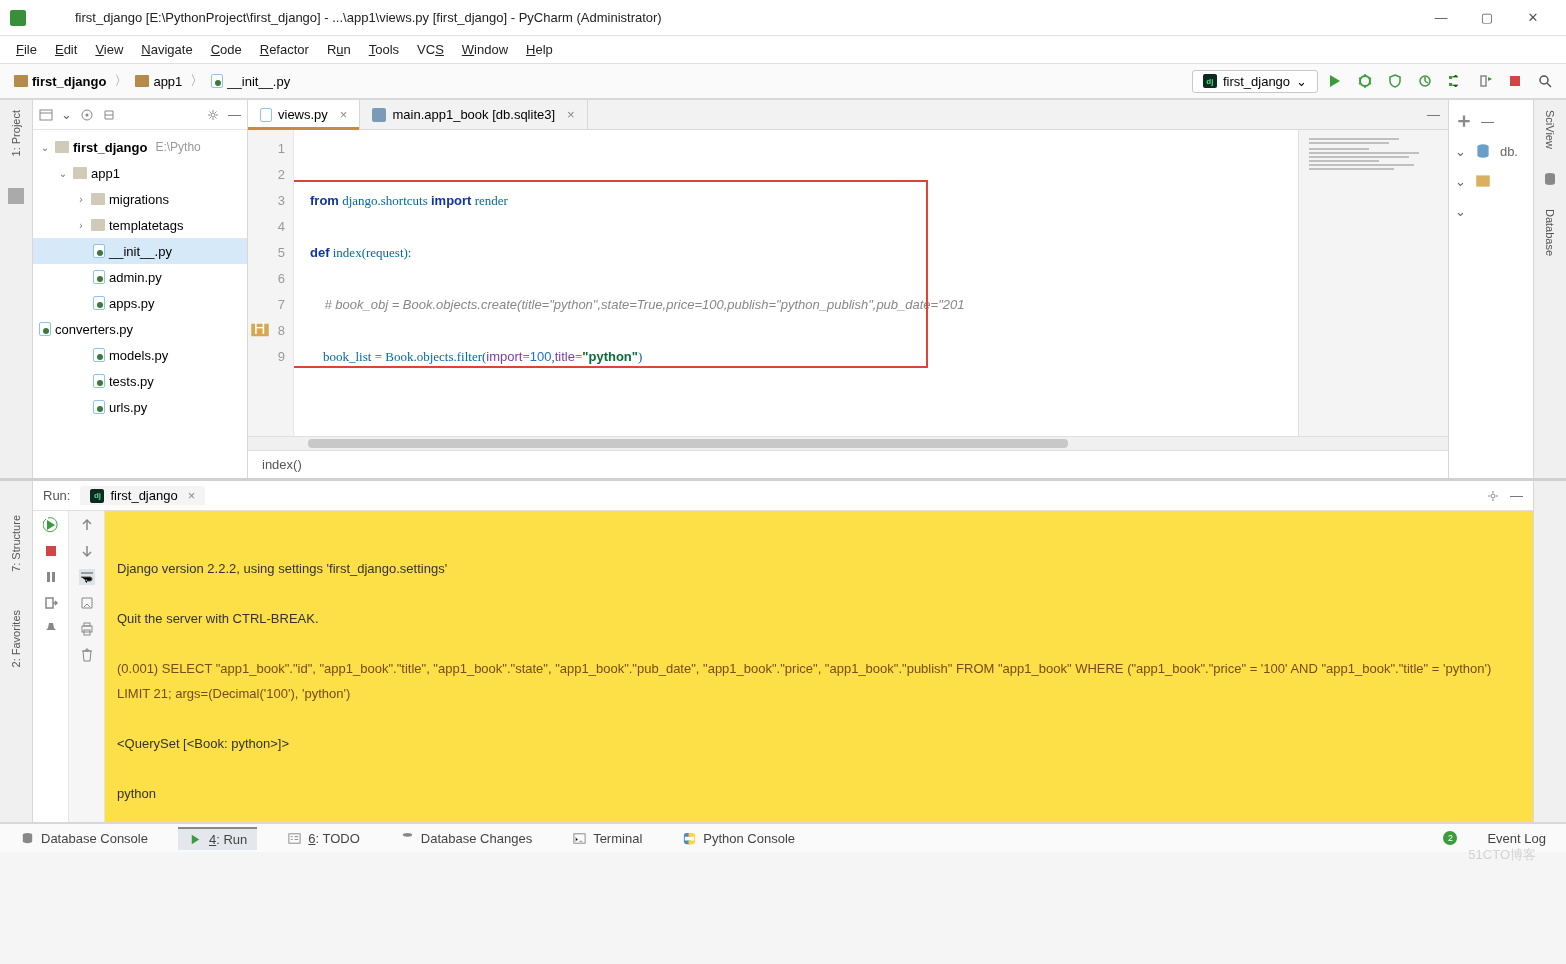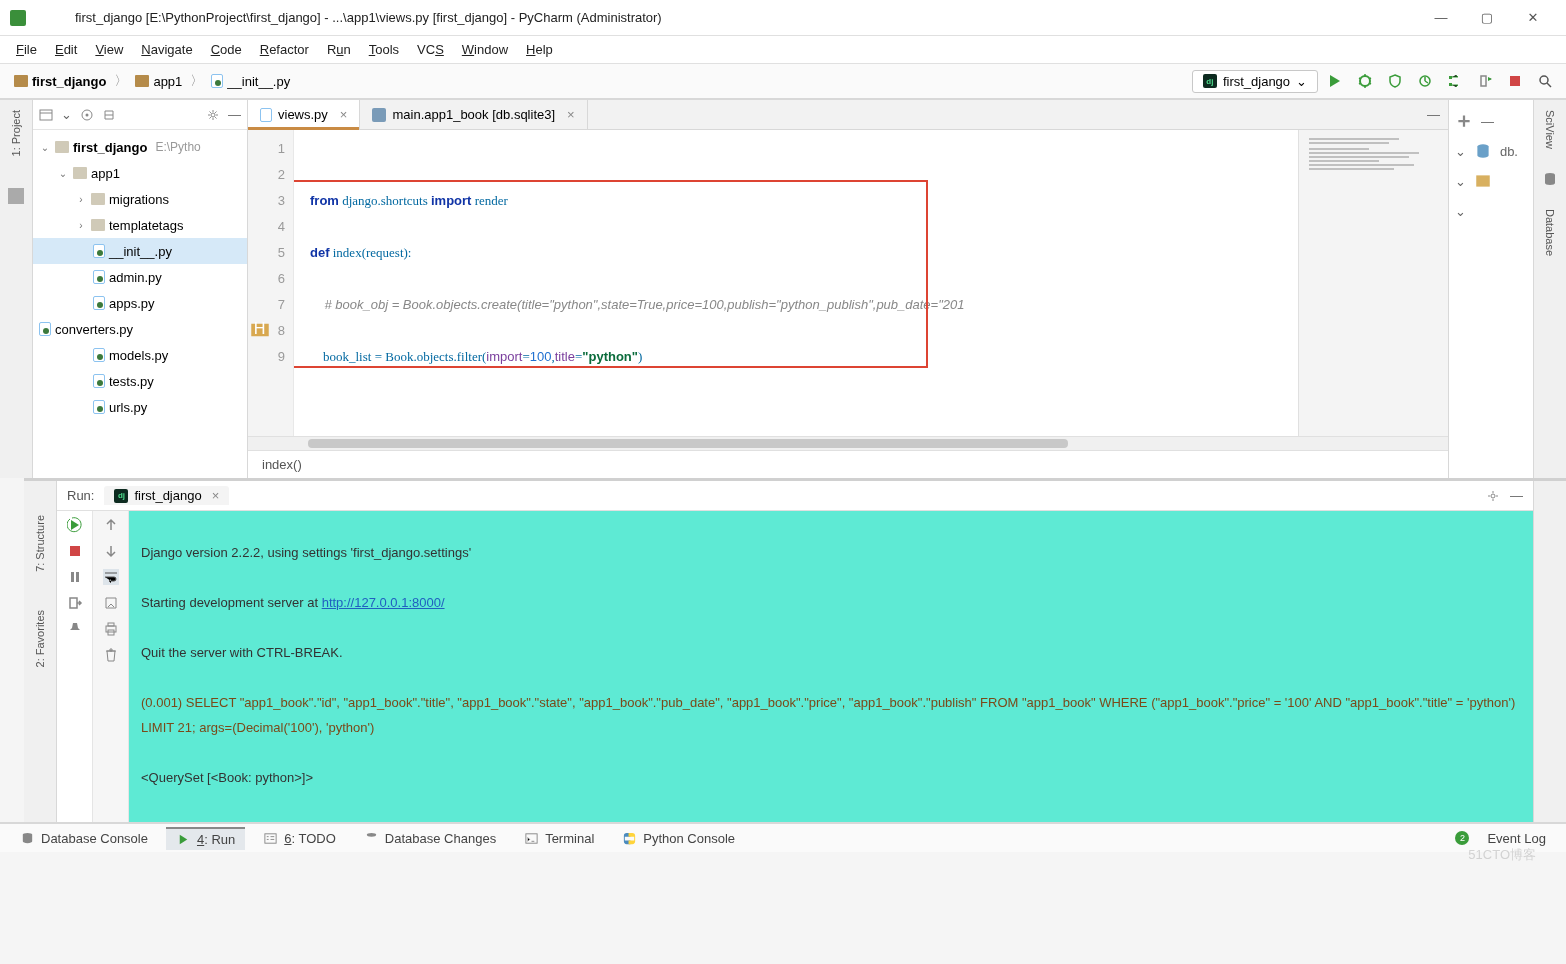--- a/index.html
+++ b/index.html
@@ -63,37 +63,37 @@
 .mmap .ln{position:absolute;left:10px;height:2px;background:#c0c0c0;}
 .crumb2 { height:28px; border-top:1px solid #e0e0e0; display:flex; align-items:center; padding:0 14px; color:#555; font-family:Consolas,monospace; }
 .hsb { height:14px; background:#f0f0f0; border-top:1px solid #e0e0e0; position:relative; }
 .hsb .th{position:absolute;left:60px;width:760px;top:2px;bottom:2px;background:#c8c8c8;border-radius:4px;}
 .rgut { width:33px; background:#f0f0f0; border-left:1px solid #d8d8d8; display:flex; flex-direction:column; align-items:center; padding-top:6px; gap:18px; }
 .rgut .vlab { writing-mode:vertical-rl; font-size:11px; color:#555; padding:4px 0; }
 .rgut svg{width:16px;height:16px;}
 .rpanel { width:85px; background:#fff; border-left:1px solid #d8d8d8; padding:6px; }
 .rpanel .row{display:flex;align-items:center;gap:8px;height:30px;color:#666;}
 .rpanel svg{width:18px;height:18px;}
-.runpanel { height:344px; border-top:3px solid #d0d0d0; display:flex; background:#fff;margin-left:24px; }
+.runpanel { height:344px; border-top:3px solid #d0d0d0; display:flex; background:#fff; }
 .runpanel .lgut2 { width:33px; background:#f0f0f0; border-right:1px solid #d8d8d8; }
 .runpanel .lgut2 .vlab{writing-mode:vertical-rl;transform:rotate(180deg);font-size:11px;color:#555;padding:4px 0;margin:30px auto;display:block;}
 .runhdr { height:30px; display:flex; align-items:center; padding:0 10px; gap:10px; border-bottom:1px solid #e0e0e0; }
 .runhdr .lbl{color:#555;}
 .runhdr .tabr { display:flex; align-items:center; gap:6px; padding:2px 10px; background:#f4f4f4; border-radius:3px 3px 0 0; }
 .runhdr .dj { width:14px; height:14px; background:#0d2b20; color:#4cd98a; font-size:8px; font-weight:bold; display:flex; align-items:center; justify-content:center; border-radius:2px; }
 .runhdr .sp{flex:1;}
 .runbody { flex:1; display:flex; min-height:0; }
 .runtb { width:36px; border-right:1px solid #e5e5e5; display:flex; flex-direction:column; align-items:center; padding:6px 0; gap:10px; }
 .runtb svg{width:16px;height:16px;}
 .runtb2 { width:36px; border-right:1px solid #e5e5e5; display:flex; flex-direction:column; align-items:center; padding:6px 0; gap:10px; background:#f6f6f6; }
 .runtb2 svg{width:16px;height:16px;}
-.console { flex:1; background:#5eead4; font-family:Consolas,monospace; font-size:14px; padding:4px 12px; line-height:25px; overflow:hidden; color:#333; white-space:pre-wrap; }
+.console { flex:1; background:#fde047; font-family:Consolas,monospace; font-size:14px; padding:20px 12px; line-height:25px; overflow:hidden; color:#333; white-space:pre-wrap; }
 .console .lk{color:#2060c0;text-decoration:underline;}
 .console .sql{color:#7a4a1a;}
-.statusbar { height:30px; border-top:2px solid #d8d8d8; background:#fafafa; display:flex; align-items:center; padding:0 10px; gap:8px; }
+.statusbar { height:30px; border-top:2px solid #d8d8d8; background:#fafafa; display:flex; align-items:center; padding:0 10px; gap:20px; }
 .statusbar .sbtn { display:flex; align-items:center; gap:6px; padding:3px 10px; color:#444; }
 .statusbar .sbtn.act{background:#e4e8ec;border-top:2px solid #888;}
 .statusbar .sp{flex:1;}
 .statusbar svg{width:15px;height:15px;}
 .statusbar .badge{width:14px;height:14px;border-radius:50%;background:#3a9c3a;color:#fff;font-size:9px;display:flex;align-items:center;justify-content:center;}
 .wm{position:absolute;right:30px;bottom:100px;color:#bbb;font-size:13px;opacity:.6;}
 </style>
 </head>
 <body>
 
@@ -427,21 +427,20 @@
             <rect x="3" y="5" width="10" height="6" fill="none" stroke="#888"></rect>
             <rect x="5" y="2" width="6" height="3" fill="none" stroke="#888"></rect>
             <rect x="5" y="9" width="6" height="5" fill="none" stroke="#888"></rect>
           </svg>
         <svg viewBox="0 0 16 16">
             <path stroke="#888" fill="none" d="M4 4h8l-1 10H5zM3 4h10M7 2h2v2H7z"></path>
           </svg>
       </div>
       <div class="console">
 <div>Django version 2.2.2, using settings 'first_django.settings'</div>
-<div><span>Starting development server at </span><span class="lk">http://127.0.0.1:8000/</span></div>
 <div>Quit the server with CTRL-BREAK.</div>
 <div class="sql">(0.001) SELECT "app1_book"."id", "app1_book"."title", "app1_book"."state", "app1_book"."pub_date", "app1_book"."price", "app1_book"."publish" FROM "app1_book" WHERE ("app1_book"."price" = '100' AND "app1_book"."title" = 'python')  LIMIT 21; args=(Decimal('100'), 'python')</div>
 <div>&lt;QuerySet [&lt;Book: python&gt;]&gt;</div>
 <div>python</div>
 
 
       </div>
     </div>
   </div>
   <div style="width:33px;background:#f0f0f0;border-left:1px solid #d8d8d8"></div>

